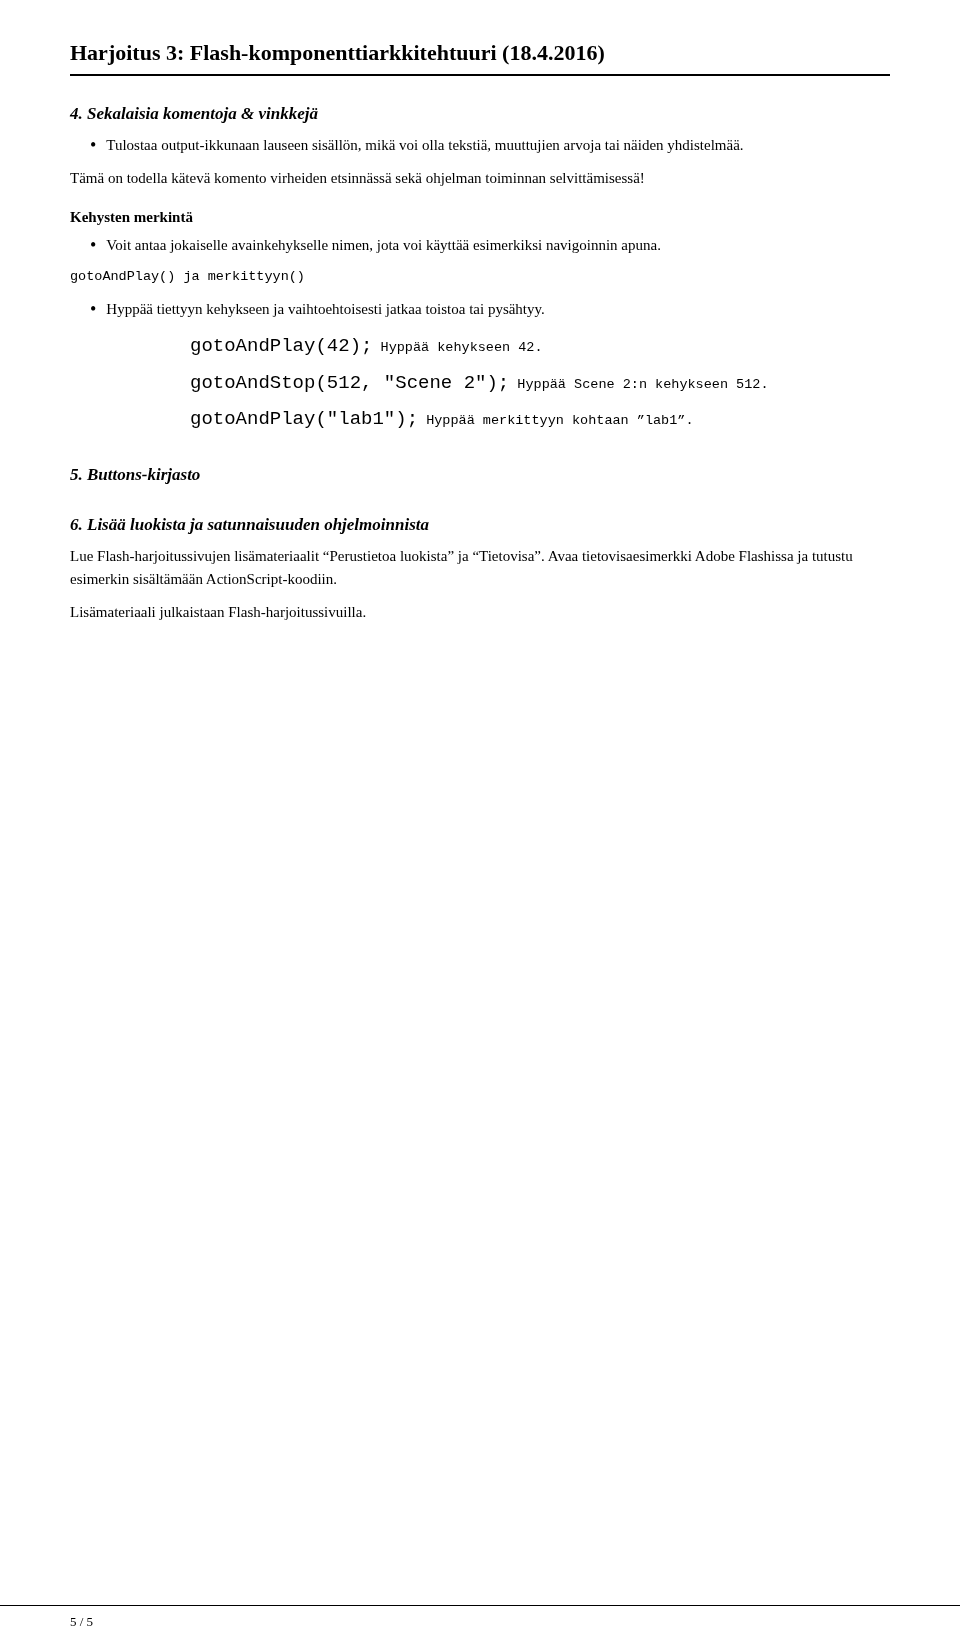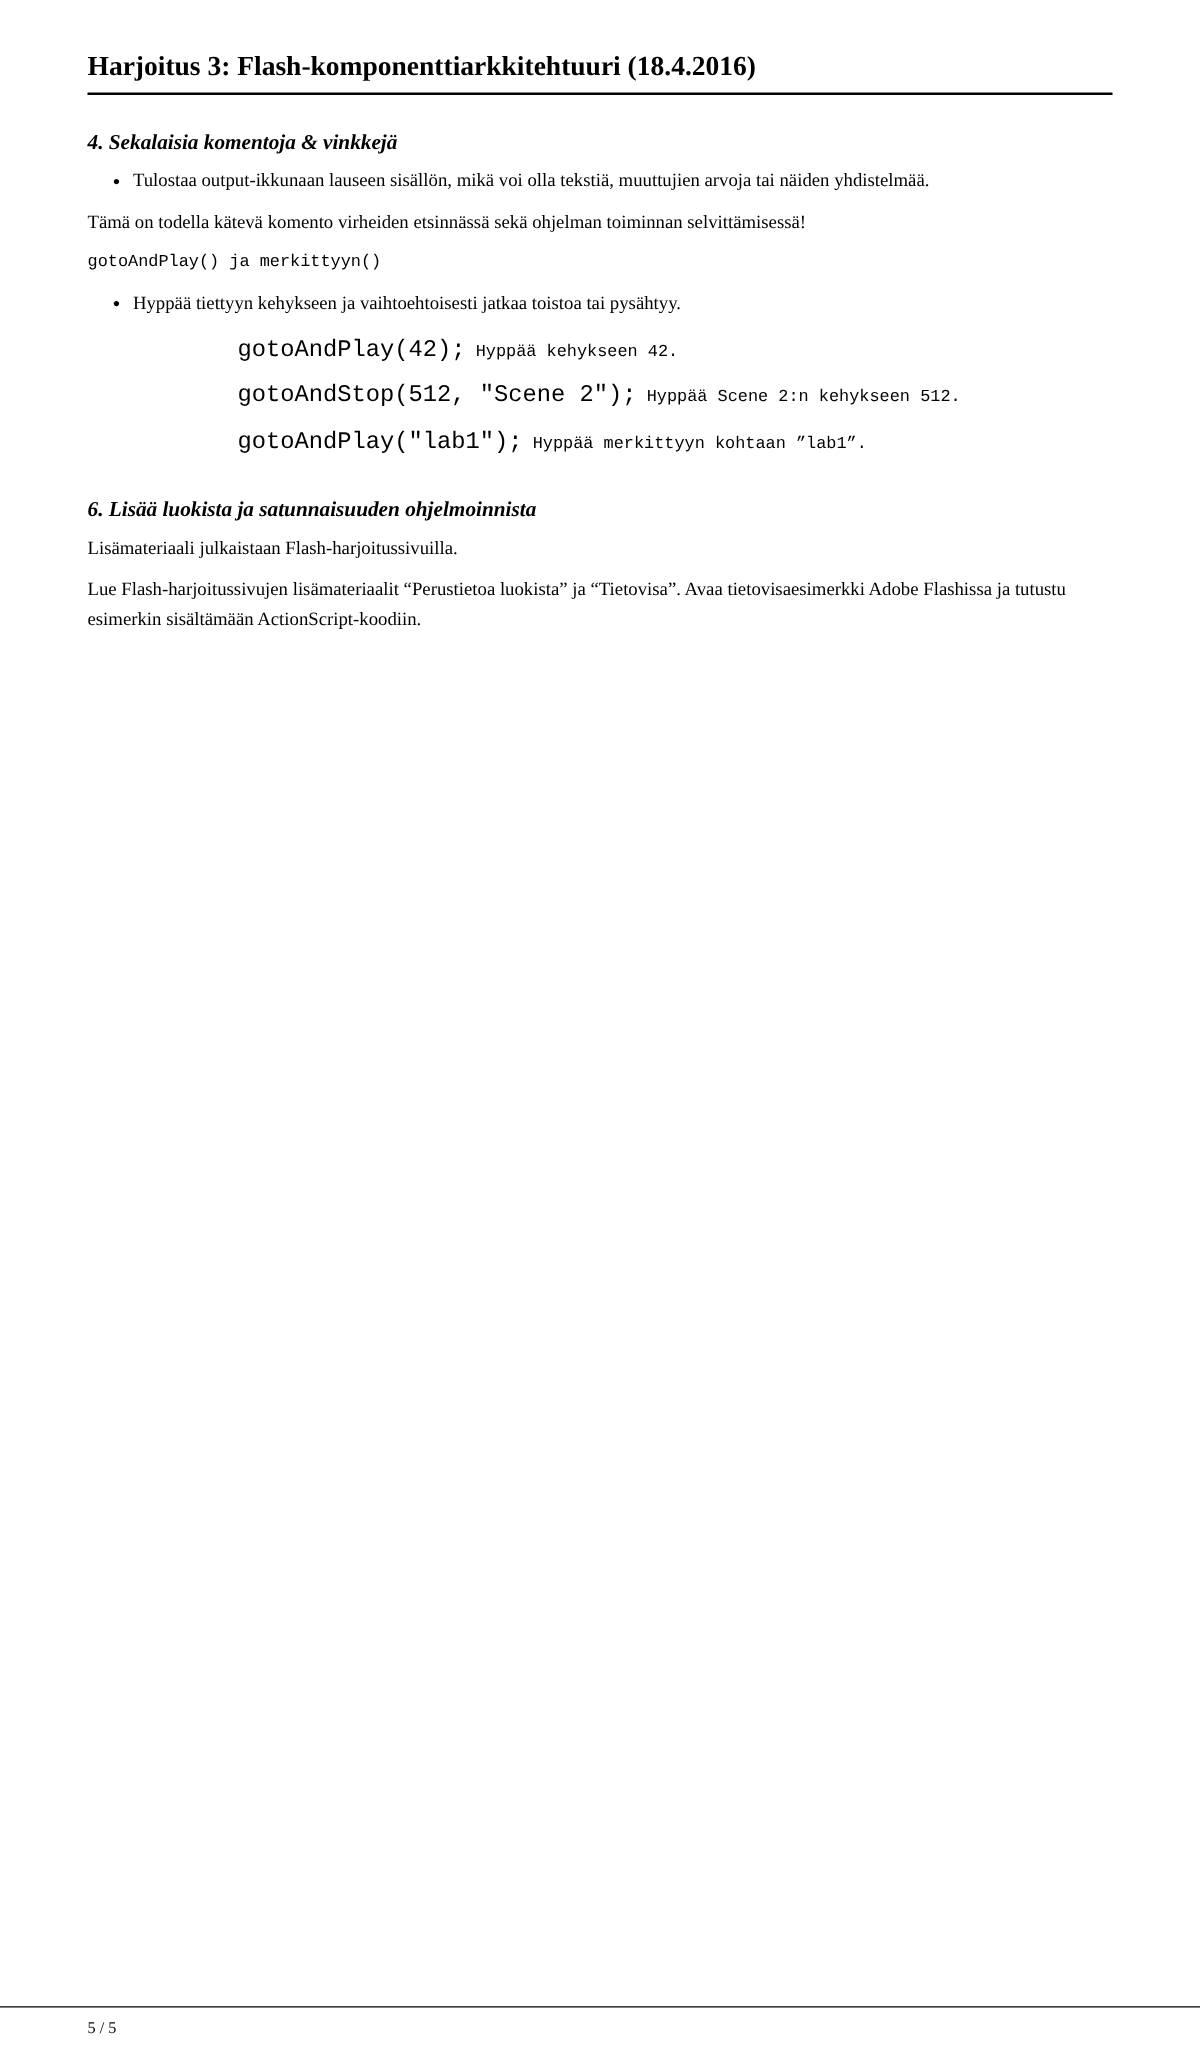--- a/index.html
+++ b/index.html
@@ -135,20 +135,28 @@
 
     <div>
       <ul class="bullet-list">
         <li>
           <span class="li-content">Tulostaa output-ikkunaan lauseen sisällön, mikä voi olla tekstiä, muuttujien arvoja tai näiden yhdistelmää.</span>
         </li>
       </ul>
       <p>Tämä on todella kätevä komento virheiden etsinnässä sekä ohjelman toiminnan selvittämisessä!</p>
     </div>
 
+    <div>
+      <h3>Kehysten merkintä</h3>
+      <ul class="bullet-list">
+        <li>
+          <span class="li-content">Voit antaa jokaiselle avainkehykselle nimen, jota voi käyttää esimerkiksi navigoinnin apuna.</span>
+        </li>
+      </ul>
+    </div>
 
     <div>
       <p class="monospace">
         <span>gotoAndPlay()</span><span> ja </span><span>merkittyyn()</span>
       </p>
       <ul class="bullet-list">
         <li>
           <span class="li-content">Hyppää tiettyyn kehykseen ja vaihtoehtoisesti jatkaa toistoa tai pysähtyy.</span>
         </li>
       </ul>
@@ -159,25 +167,26 @@
       <div class="code-block-indent">
         <span class="code-inline">gotoAndStop(512, "Scene 2");</span><span> Hyppää Scene 2:n kehykseen 512.</span>
       </div>
       <div class="code-block-indent">
         <span class="code-inline">gotoAndPlay("lab1");</span><span> Hyppää merkittyyn kohtaan ”lab1”.</span>
       </div>
     </div>
   </div>
 
   <div class="section section-divider">
+    <h2>5. Buttons-kirjasto</h2>
   </div>
 
   <div class="section section-divider">
     <h2>6. Lisää luokista ja satunnaisuuden ohjelmoinnista</h2>
+    <p>Lue Flash-harjoitussivujen lisämateriaalit “Perustietoa luokista” ja “Tietovisa”. Avaa tietovisaesimerkki Adobe Flashissa ja tutustu esimerkin sisältämään ActionScript-koodiin.</p>
     <p>Lisämateriaali julkaistaan Flash-harjoitussivuilla.</p>
-    <p>Lue Flash-harjoitussivujen lisämateriaalit “Perustietoa luokista” ja “Tietovisa”. Avaa tietovisaesimerkki Adobe Flashissa ja tutustu esimerkin sisältämään ActionScript-koodiin.</p>
   </div>
 
 </div>
 
 <div class="footer">
   <span class="footer-right">5 / 5</span>
 </div>
 
 </body></html>

